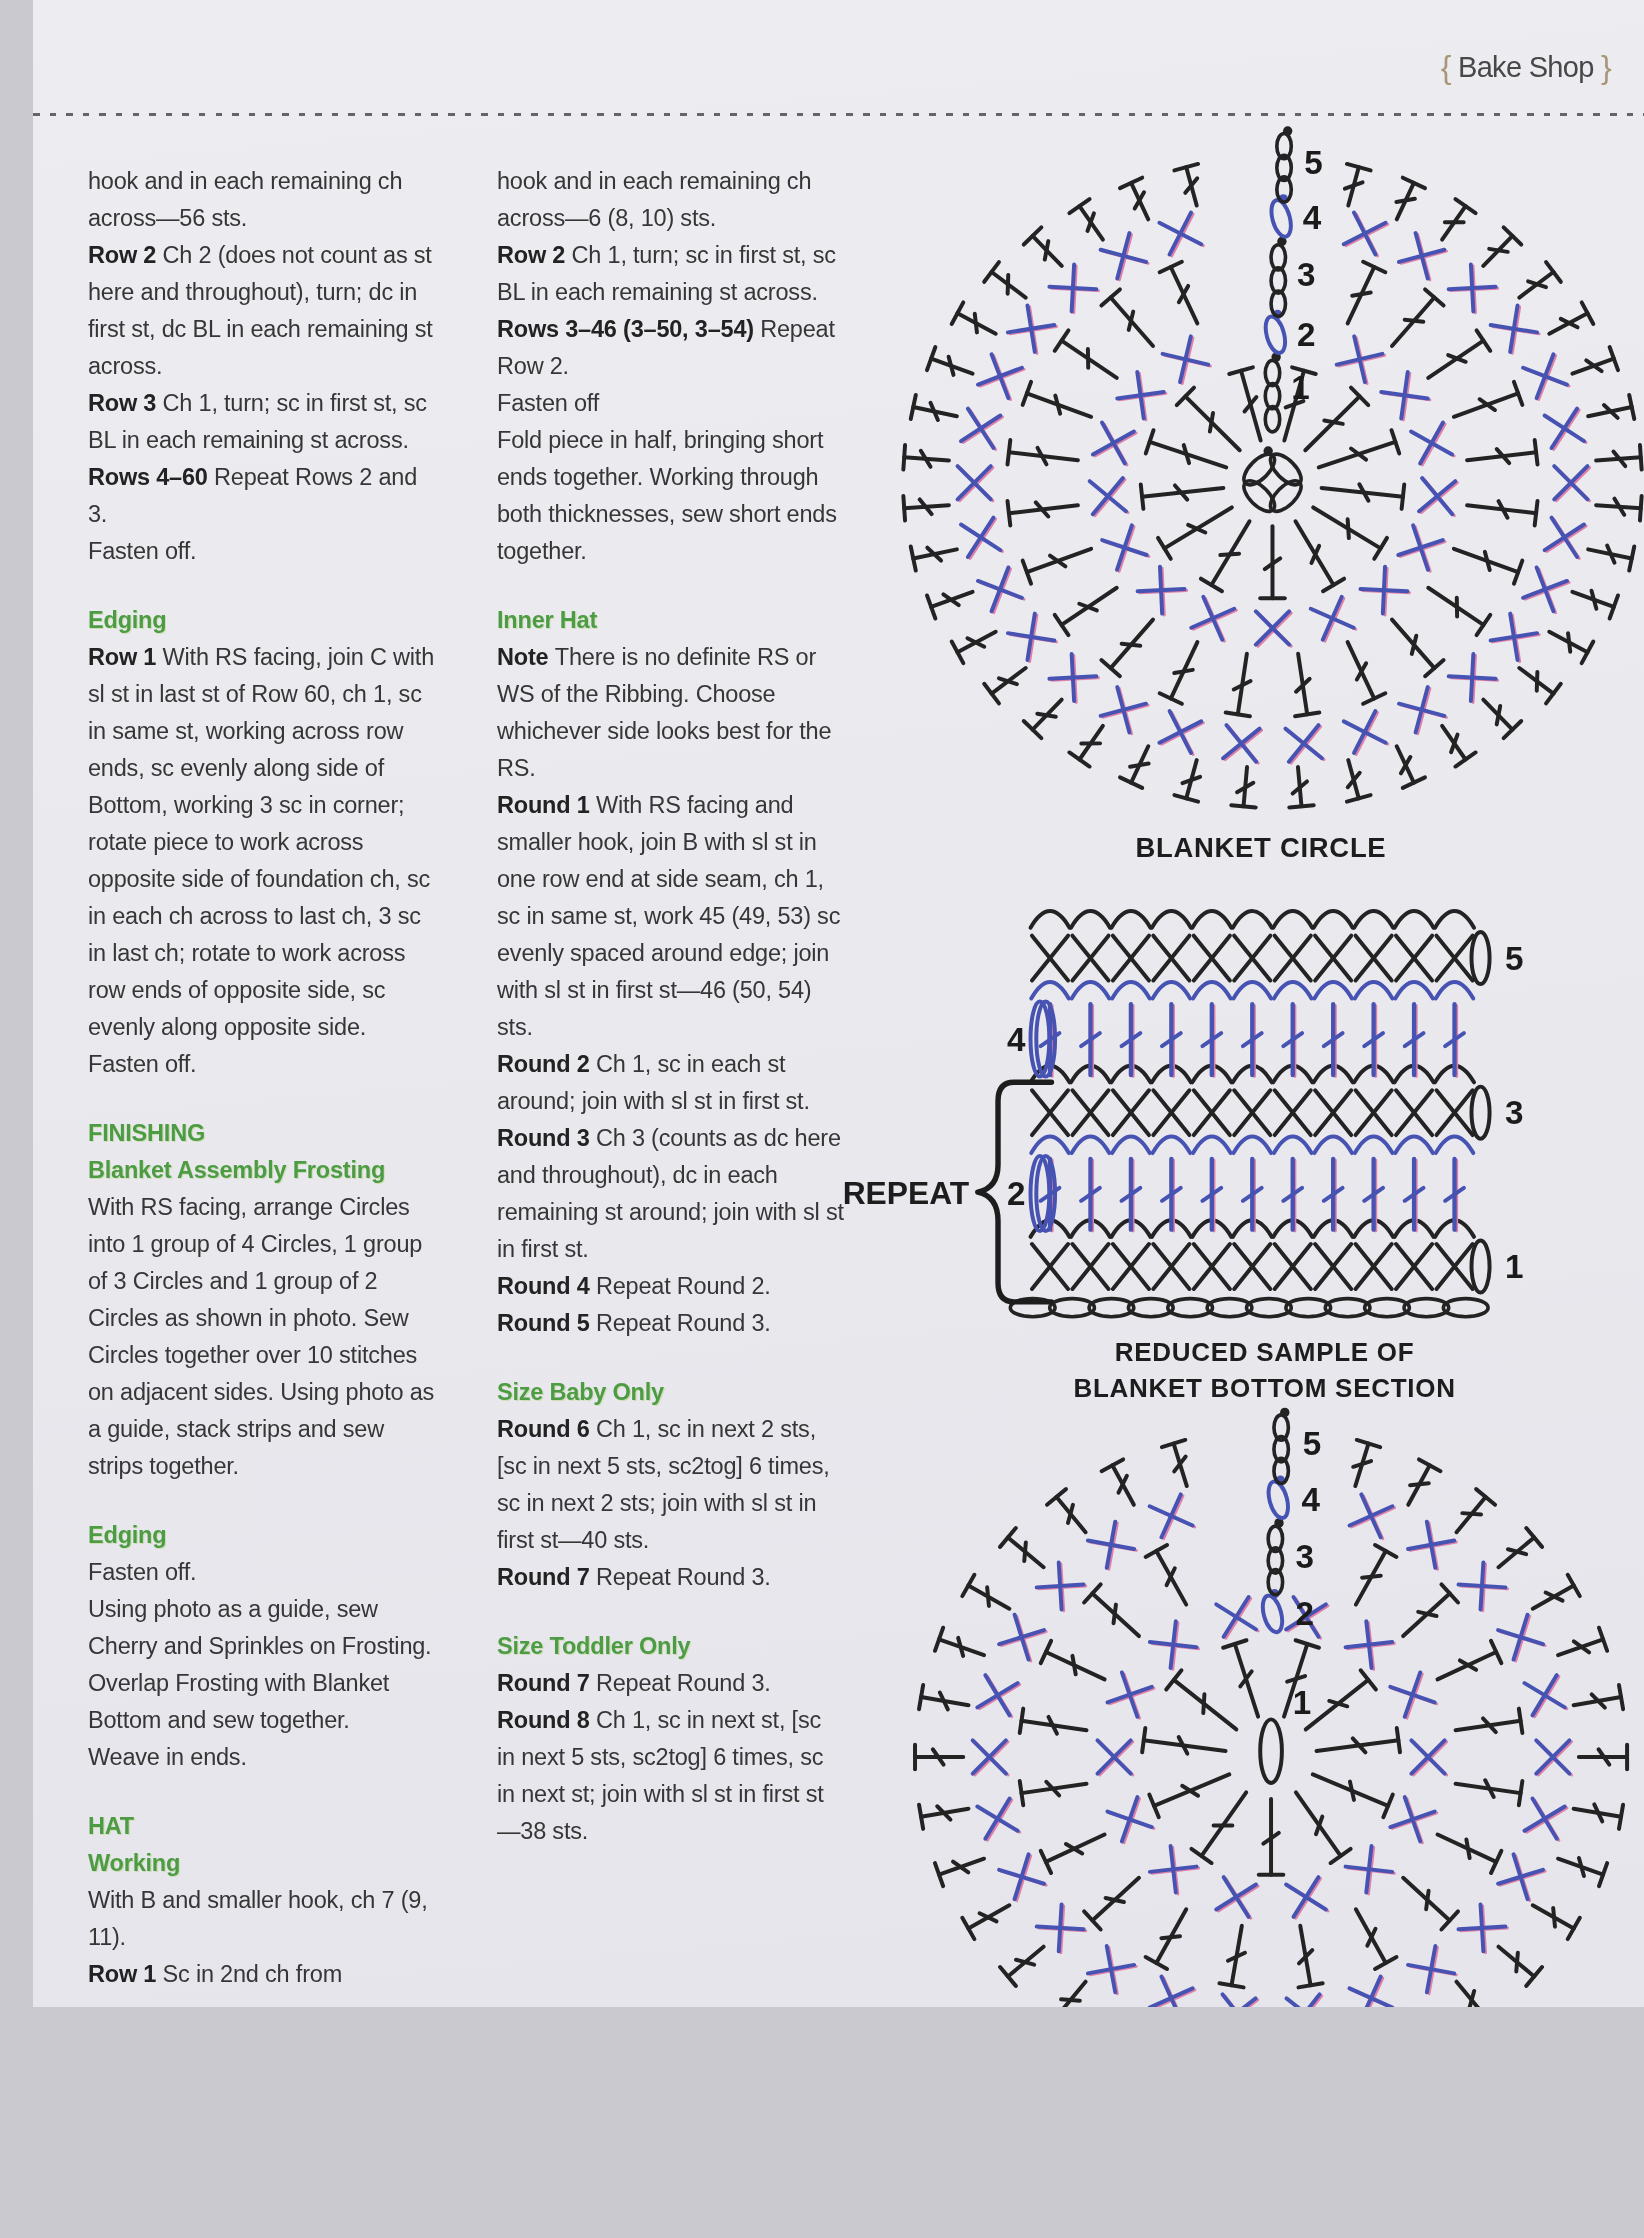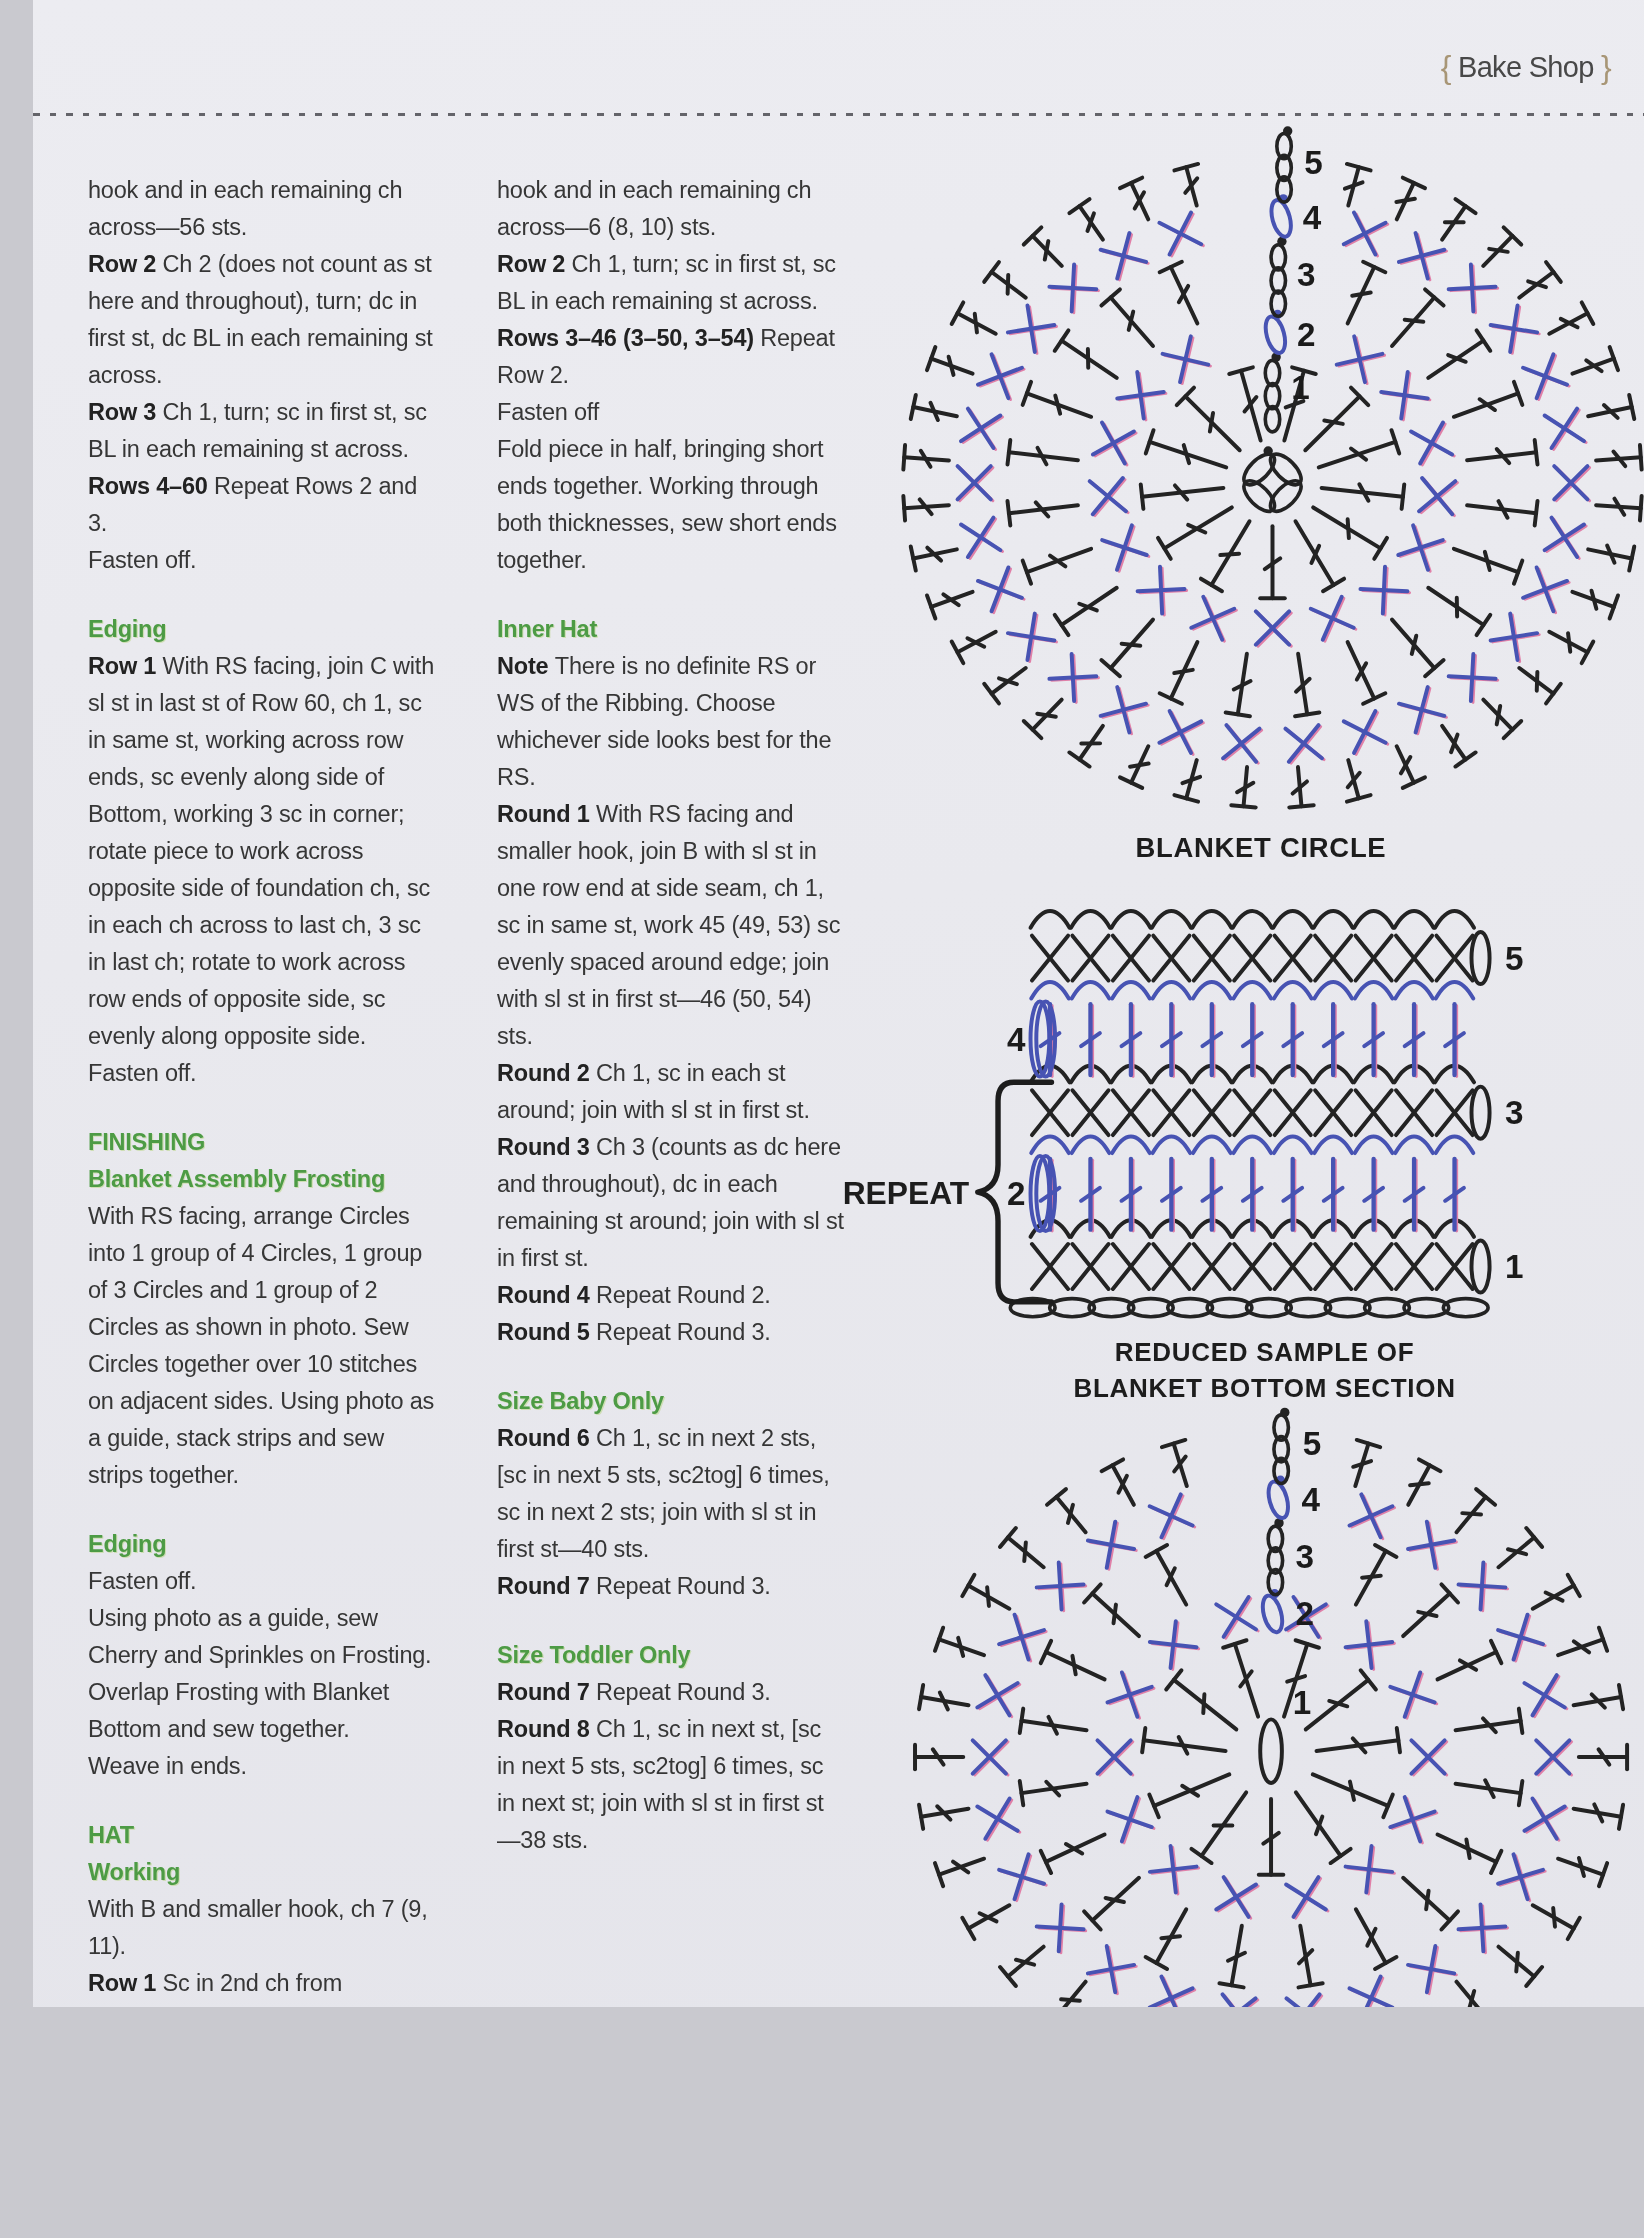--- a/index.html
+++ b/index.html
@@ -13,21 +13,21 @@
     position:absolute; top:48px; right:66px;
     font-size:29px; letter-spacing:-0.7px; color:#484848; white-space:nowrap;
   }
   .header-tag .brace { color:#a89676; font-size:32px; position:relative; top:1.4px; }
   .dashed-rule {
     position:absolute; top:113px; left:0; width:100%; height:2.9px;
     background:repeating-linear-gradient(90deg,#4c4c52 0 6.5px, transparent 6.5px 16.6px);
     opacity:.85;
   }
   .col {
-    position:absolute; top:172px; width:348px;
+    position:absolute; top:163px; width:348px;
     font-size:23.5px; line-height:37px; letter-spacing:-0.2px; color:#363636;
   }
   #col-left  { left:55px; }
   #col-mid   { left:464px; }
   .col p { margin:0; }
   .col .h {
     color:#4d9b45; font-weight:700;
     text-shadow:1.1px 1.1px 0 rgba(175,210,110,.45);
   }
   .col .gap { margin-top:32px; }

